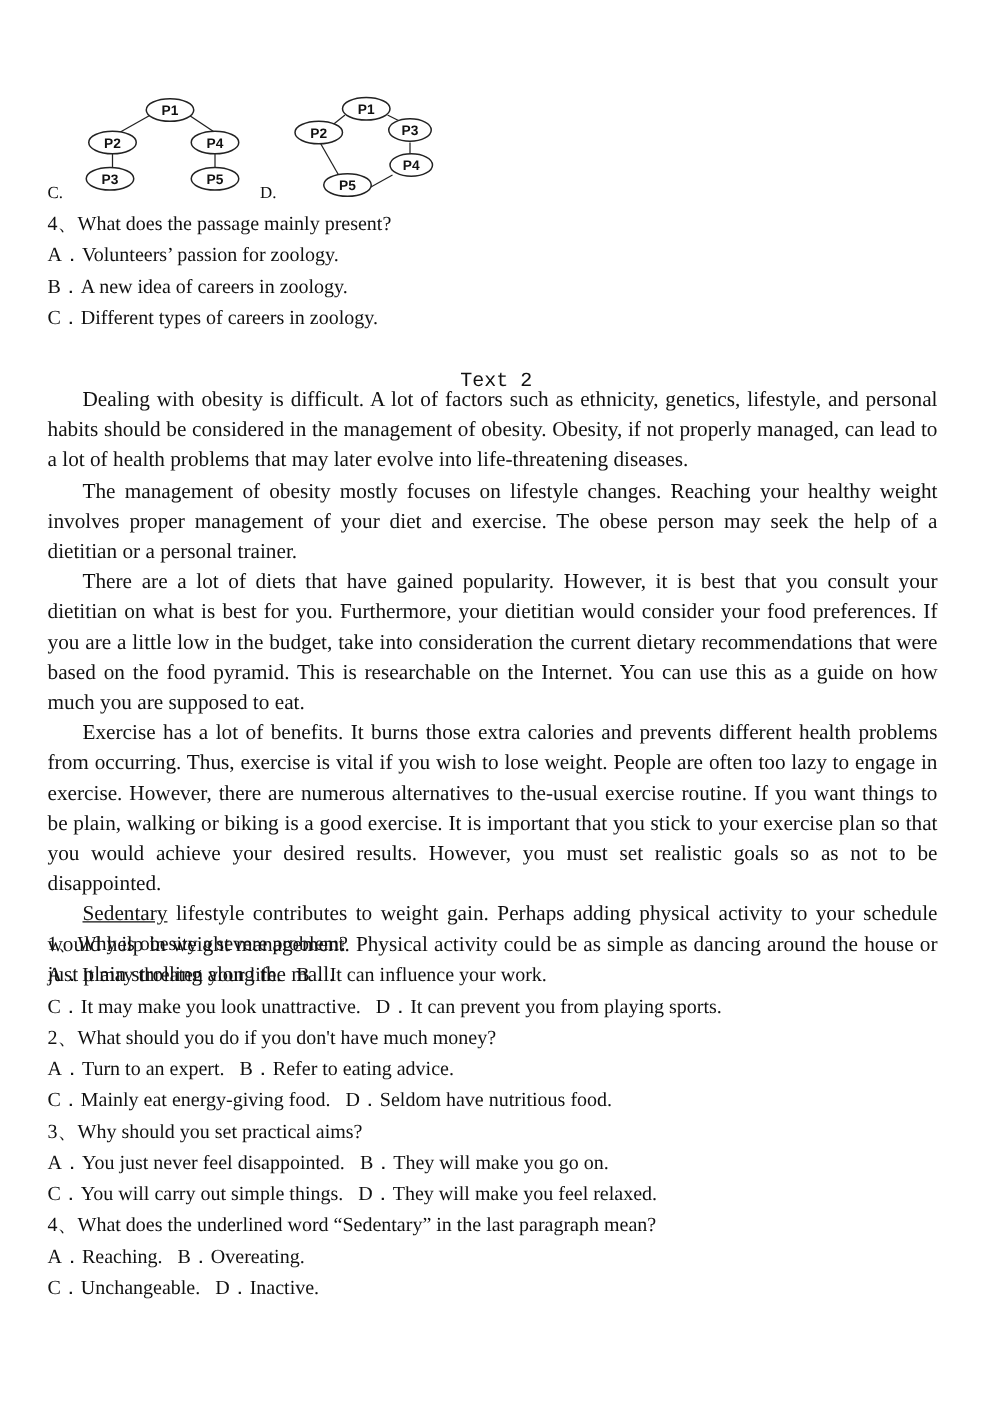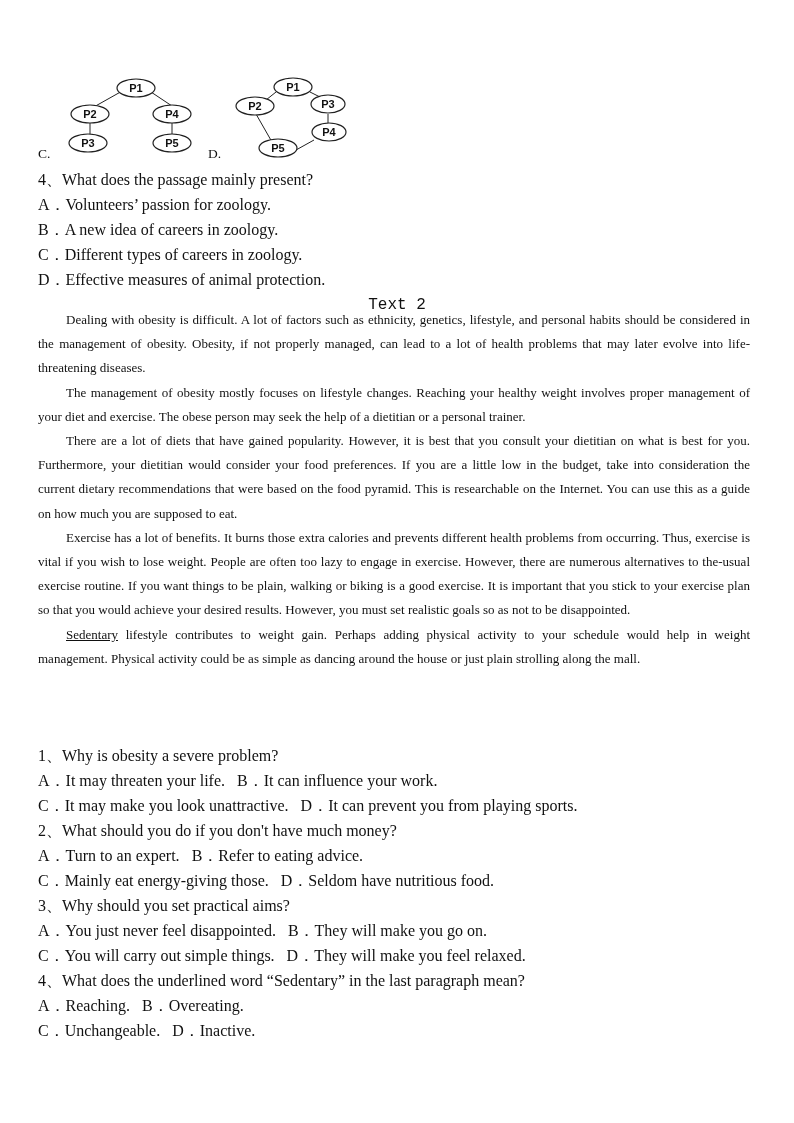--- a/index.html
+++ b/index.html
@@ -6,21 +6,21 @@
     body { width: 794px; height: 1123px; position: relative; overflow: hidden;
            font-family: "Liberation Serif", "DejaVu Serif", serif; color: #111; }
     .page { position: absolute; left: 0; top: 0; width: 794px; height: 1123px; }
     .diagram { position: absolute; }
     .diag-c { left: 62px; top: 76px; width: 140px; height: 82px; }
     .diag-d { left: 232px; top: 74px; width: 126px; height: 86px; }
     .diag-label { position: absolute; font-size: 13.5px; }
     .lbl-c { left: 38px; top: 146px; }
     .lbl-d { left: 208px; top: 146px; }
     .line { position: absolute; left: 38px; font-size: 16px; line-height: 16px; white-space: nowrap; }
-    .para { position: absolute; left: 38px; width: 712px; font-size: 13px; line-height: 24.2px;
+    .para { position: absolute; left: 38px; width: 712px; font-size: 17px; line-height: 24.2px;
             text-align: justify; }
     .para p { margin: 0; text-indent: 28px; }
     .heading { position: absolute; left: 0; width: 794px; text-align: center; top: 296px;
                font-family: "Liberation Mono", "DejaVu Sans Mono", monospace; font-size: 16px; }
     .u { text-decoration: underline; }
     svg text { font-family: "Liberation Sans", "DejaVu Sans", sans-serif; font-weight: bold; font-size: 11px; }
     .opt-gap { display: inline-block; width: 12px; }
   </style>
 </head>
 <body>
@@ -73,39 +73,38 @@
       <text x="96" y="34">P3</text>
       <text x="97" y="62">P4</text>
       <text x="46" y="78">P5</text>
     </g>
   </svg>
 
   <div class="line" style="top:172px">4、What does the passage mainly present?</div>
   <div class="line" style="top:197px">A．Volunteers’ passion for zoology.</div>
   <div class="line" style="top:222px">B．A new idea of careers in zoology.</div>
   <div class="line" style="top:247px">C．Different types of careers in zoology.</div>
-  <div class="line" style="top:272px">D．Effective measures of animal protection.</div>
 
   <div class="heading">Text 2</div>
 
   <div class="para" style="top:308px">
     <p>Dealing with obesity is difficult. A lot of factors such as ethnicity, genetics, lifestyle, and personal habits should be considered in the management of obesity. Obesity, if not properly managed, can lead to a lot of health problems that may later evolve into life-threatening diseases.</p>
     <p>The management of obesity mostly focuses on lifestyle changes. Reaching your healthy weight involves proper management of your diet and exercise. The obese person may seek the help of a dietitian or a personal trainer.</p>
     <p>There are a lot of diets that have gained popularity. However, it is best that you consult your dietitian on what is best for you. Furthermore, your dietitian would consider your food preferences. If you are a little low in the budget, take into consideration the current dietary recommendations that were based on the food pyramid. This is researchable on the Internet. You can use this as a guide on how much you are supposed to eat.</p>
     <p>Exercise has a lot of benefits. It burns those extra calories and prevents different health problems from occurring. Thus, exercise is vital if you wish to lose weight. People are often too lazy to engage in exercise. However, there are numerous alternatives to the-usual exercise routine. If you want things to be plain, walking or biking is a good exercise. It is important that you stick to your exercise plan so that you would achieve your desired results. However, you must set realistic goals so as not to be disappointed.</p>
     <p><span class="u">Sedentary</span><span> lifestyle contributes to weight gain. Perhaps adding physical activity to your schedule would help in weight management. Physical activity could be as simple as dancing around the house or just plain strolling along the mall.</span></p>
   </div>
 
   <div class="line" style="top:748px">1、Why is obesity a severe problem?</div>
   <div class="line" style="top:773px"><span>A．It may threaten your life.</span><span class="opt-gap"></span><span>B．It can influence your work.</span></div>
   <div class="line" style="top:798px"><span>C．It may make you look unattractive.</span><span class="opt-gap"></span><span>D．It can prevent you from playing sports.</span></div>
 
   <div class="line" style="top:823px">2、What should you do if you don't have much money?</div>
   <div class="line" style="top:848px"><span>A．Turn to an expert.</span><span class="opt-gap"></span><span>B．Refer to eating advice.</span></div>
-  <div class="line" style="top:873px"><span>C．Mainly eat energy-giving those.</span><span class="opt-gap"></span><span>D．Seldom have nutritious food.</span></div>
+  <div class="line" style="top:873px"><span>C．Mainly eat energy-giving food.</span><span class="opt-gap"></span><span>D．Seldom have nutritious food.</span></div>
 
   <div class="line" style="top:898px">3、Why should you set practical aims?</div>
   <div class="line" style="top:923px"><span>A．You just never feel disappointed.</span><span class="opt-gap"></span><span>B．They will make you go on.</span></div>
   <div class="line" style="top:948px"><span>C．You will carry out simple things.</span><span class="opt-gap"></span><span>D．They will make you feel relaxed.</span></div>
 
   <div class="line" style="top:973px">4、What does the underlined word “Sedentary” in the last paragraph mean?</div>
   <div class="line" style="top:998px"><span>A．Reaching.</span><span class="opt-gap"></span><span>B．Overeating.</span></div>
   <div class="line" style="top:1023px"><span>C．Unchangeable.</span><span class="opt-gap"></span><span>D．Inactive.</span></div>
 
 </div>

